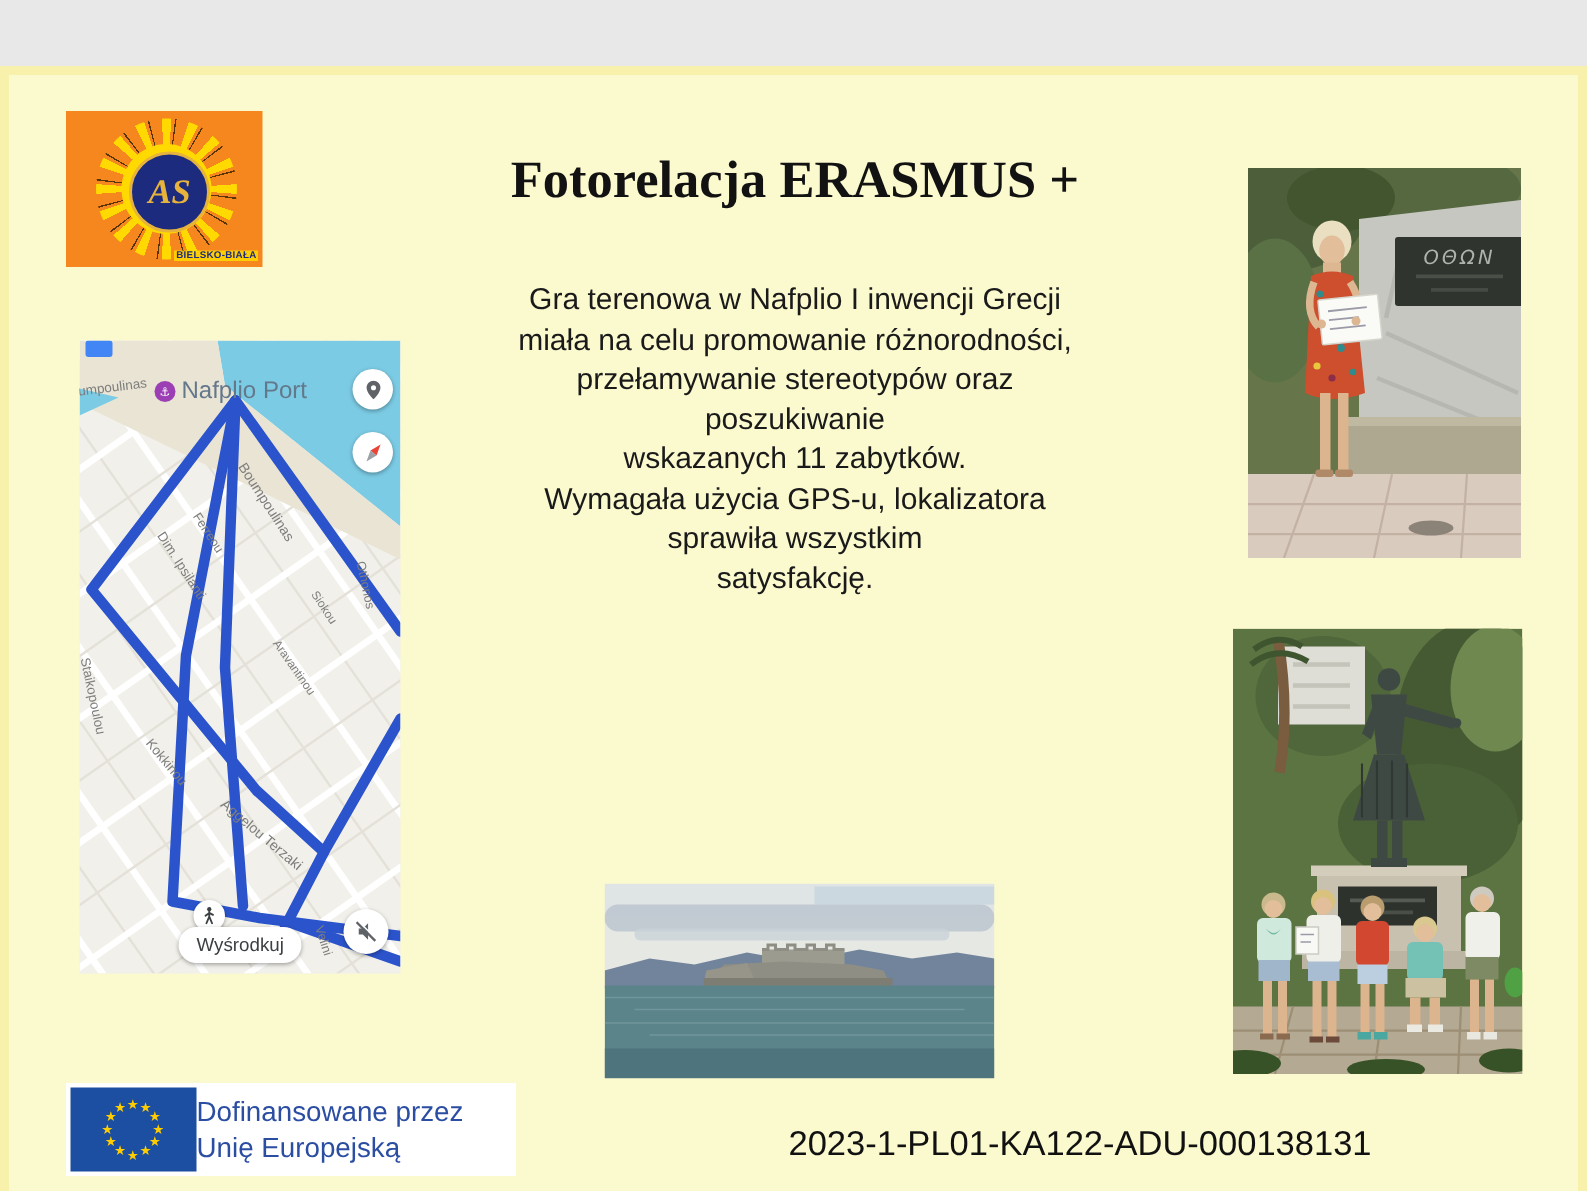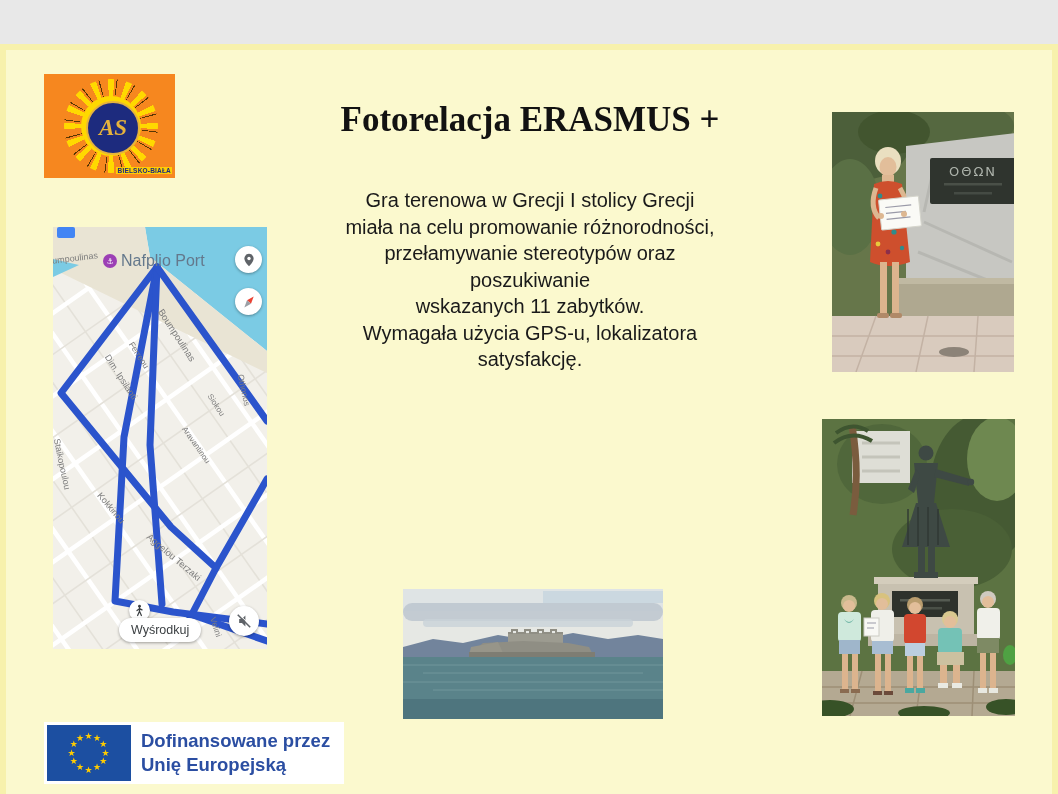--- a/index.html
+++ b/index.html
@@ -51,28 +51,28 @@
   .btn-pin{right:5px;top:19px;width:27px;height:27px;}
   .btn-compass{right:5px;top:61px;width:27px;height:27px;}
   .btn-walk{left:76px;top:373px;width:21px;height:21px;}
   .btn-mute{left:176px;top:379px;width:30px;height:30px;}
   .center-pill{position:absolute;left:66px;top:391px;height:24px;padding:0 12px;background:#fff;border-radius:13px;
     box-shadow:0 1px 3px rgba(0,0,0,.35);display:flex;align-items:center;font-size:12.5px;color:#3C4043;}
   .map-frag{position:absolute;left:4px;top:0px;width:18px;height:11px;background:#4285F4;border-radius:2px;}
   
   .photo{position:absolute;overflow:hidden;}
   .photo svg{display:block;}
-  .photo1{left:832px;top:68px;width:182px;height:260px;}
+  .photo1{left:832px;top:68px;width:182px;height:260px;font-style:italic;}
   .photo2{left:822px;top:375px;width:193px;height:297px;}
   .photo3{left:403px;top:545px;width:260px;height:130px;}
   
   .eu-banner{position:absolute;left:44px;top:678px;width:300px;height:62px;background:#fff;display:flex;align-items:center;}
   .eu-flag{position:relative;width:84px;height:56px;margin-left:3px;background:var(--eu-flag,#1C4FA1);flex:0 0 auto;}
   .eu-flag .star{position:absolute;color:var(--star-yellow,#FFCC00);font-size:9px;line-height:9px;}
-  .eu-text{padding-left:10px;color:var(--eu-text,#2B4EA2);font-weight:bold;font-size:18.5px;line-height:1.3;}
+  .eu-text{color:var(--eu-text,#2B4EA2);font-weight:normal;font-size:18.5px;line-height:1.3;}
   
   .project-code{position:absolute;left:480px;top:705px;width:480px;text-align:center;font-size:23px;color:#111;}
 </style>
 </head>
 <body>
 
 <div class="slide">
 
   <div class="as-logo">
     <div class="sun">
@@ -80,26 +80,27 @@
       <div class="sun-lines"></div>
       <div class="sun-core-bg"></div>
       <div class="sun-core">AS</div>
     </div>
     <div class="as-city">BIELSKO-BIAŁA</div>
   </div>
 
   <div class="title">Fotorelacja ERASMUS +</div>
 
   <div class="body-text" id="body-text">
-      <div>Gra terenowa w Grecji I stolicy Grecji</div>
+      <div>Gra terenowa w Nafplio I inwencji Grecji</div>
       <div>miała na celu promowanie różnorodności,</div>
       <div>przełamywanie stereotypów oraz</div>
       <div>poszukiwanie</div>
       <div>wskazanych 11 zabytków.</div>
       <div>Wymagała użycia GPS-u, lokalizatora</div>
+      <div>sprawiła wszystkim</div>
       <div>satysfakcję.</div>
     </div>
 
   <div class="map">
     <svg class="mapsvg" viewBox="0 0 214 422" width="214" height="422">
       <g id="streets-group">
           <line x1="83.99574062040747" y1="-212.20207967606032" x2="542.8568897012444" y2="443.1195557551331" stroke="#E4E1D9" stroke-width="1.6"></line>
           <line x1="61.0594833803157" y1="-196.14193945823104" x2="519.9206324611526" y2="459.17969597296235" stroke="#FFFFFF" stroke-width="4.5"></line>
           <line x1="38.12322614022392" y1="-180.08179924040172" x2="496.9843752210609" y2="475.23983619079166" stroke="#E4E1D9" stroke-width="1.6"></line>
           <line x1="15.186968900132172" y1="-164.02165902257246" x2="474.0481179809691" y2="491.2999764086209" stroke="#FFFFFF" stroke-width="4.5"></line>
@@ -375,14 +376,15 @@
         <span class="star" style="left: 20.5px; top: 23.5px;">★</span>
         <span class="star" style="left: 22.7776px; top: 15px;">★</span>
         <span class="star" style="left: 29px; top: 8.77757px;">★</span>
       </div>
     <div class="eu-text">
       <div>Dofinansowane przez</div>
       <div>Unię Europejską</div>
     </div>
   </div>
 
+  <div class="project-code">2023-1-PL01-KA122-ADU-000138131</div>
 
 </div>
 
 </body></html>

